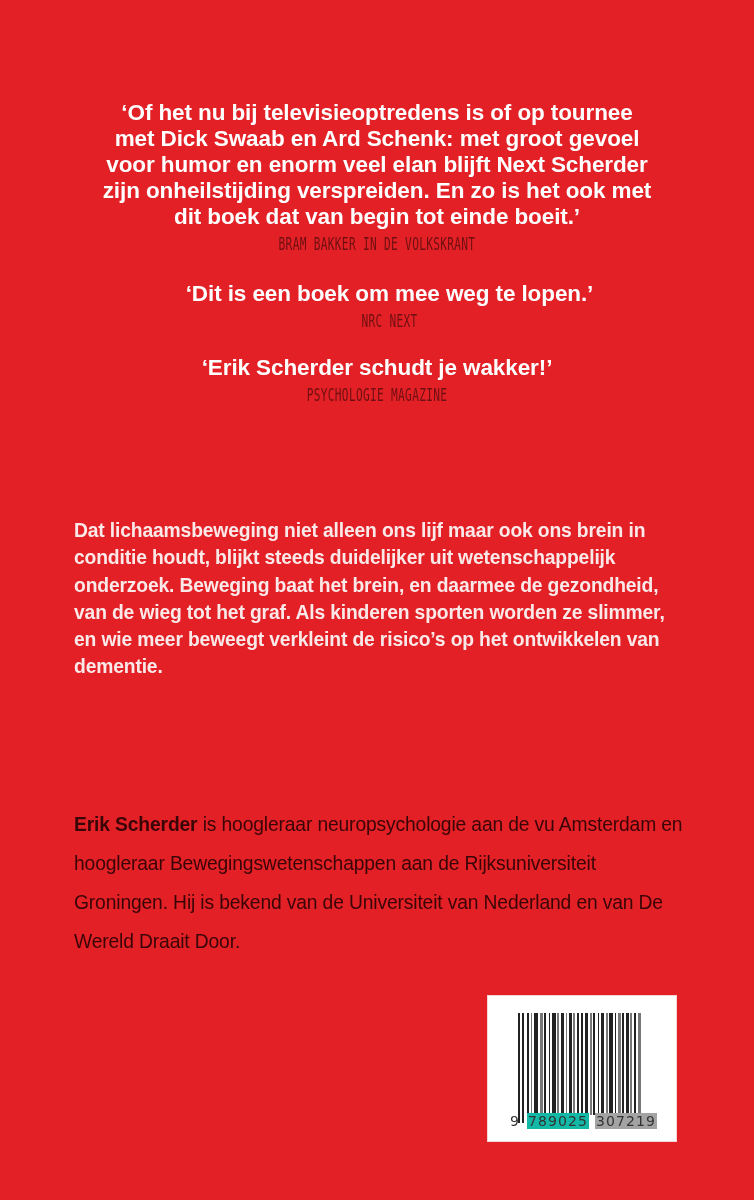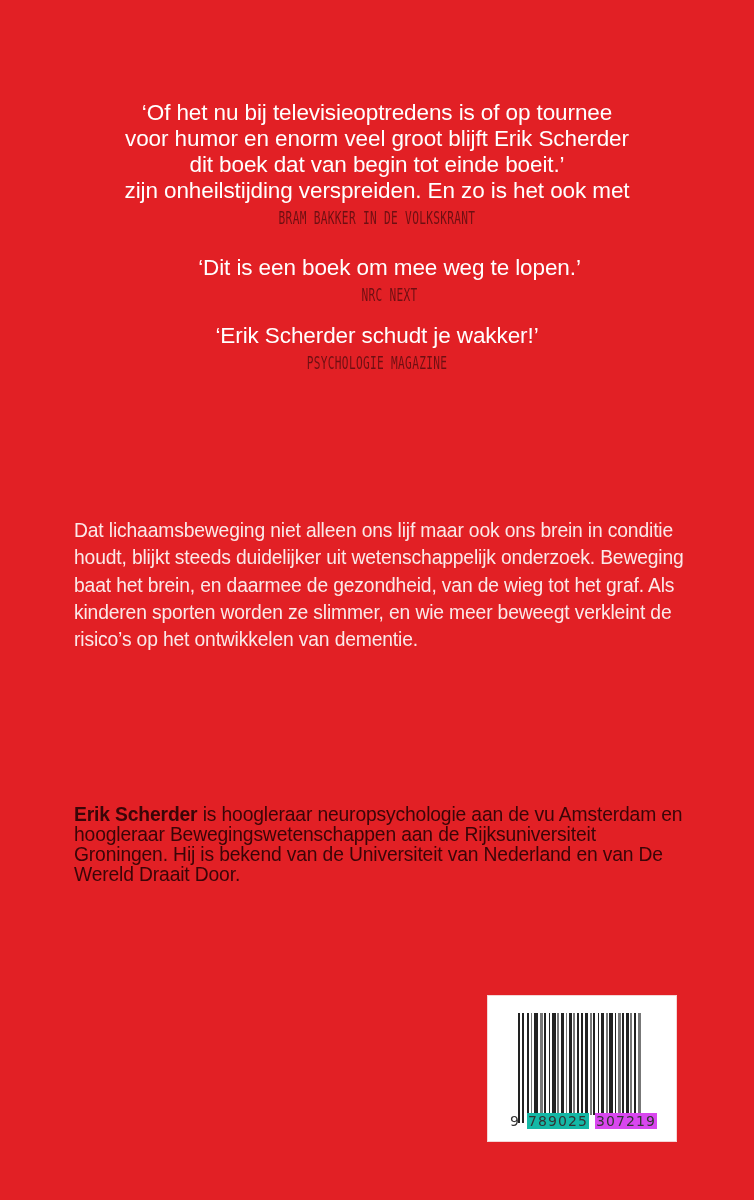--- a/index.html
+++ b/index.html
@@ -16,66 +16,67 @@
     }
     .quotes {
       position: absolute;
       left: 0;
       top: 100px;
       width: 754px;
       text-align: center;
     }
     .quote {
       color: #ffffff;
-      font-weight: normal;
+      font-weight: bold;
       font-size: 22.5px;
       line-height: 26px;
       margin: 0;
       letter-spacing: -0.1px;
     }
     .source {
       color: #5a0d0f;
       font-family: "DejaVu Sans Mono", monospace;
       font-size: 18px;
       letter-spacing: 0.5px;
       transform: scaleX(0.62);
       text-transform: uppercase;
       font-weight: normal;
       margin: 2px 0 0 0;
       line-height: 24px;
       opacity: 0.85;
     }
     .q1 { width: 620px; margin: 0 auto; }
     .block2 { margin-top: 25px; padding-left: 25px; }
-    .block3 { margin-top: 16px; }
+    .block3 { margin-top: 22px; }
 
     .body-text {
       position: absolute;
       left: 74px;
       top: 517px;
       width: 612px;
       color: #fbe9e9;
       font-size: 19.3px;
       line-height: 27.3px;
       letter-spacing: -0.15px;
     }
     .body-text p {
       margin: 0;
+      font-weight: bold;
     }
     .body-text .indent {
       text-indent: 24px;
     }
     .bio {
       position: absolute;
       left: 74px;
       top: 805px;
       width: 612px;
       color: #3a0507;
       font-size: 19.3px;
-      line-height: 20px;
+      line-height: 39px;
       letter-spacing: -0.15px;
       margin: 0;
     }
     .bio .name {
       font-weight: bold;
     }
 
     .barcode-box {
       position: absolute;
       left: 487px;
@@ -118,33 +119,34 @@
     }
     .barcode-digits .left {
       position: absolute;
       left: 39px;
       background: #14b8a6;
       padding: 0 1px;
     }
     .barcode-digits .right {
       position: absolute;
       left: 107px;
-      background: #d946ef;
+      background: #a3a3a3;
       padding: 0 1px;
     }
   </style>
 </head>
 <body>
 
 <div class="quotes">
   <div class="block1">
     <p class="quote q1">‘Of het nu bij televisieoptredens is of op tournee</p>
-    <p class="quote q1">voor humor en enorm veel groot blijft Erik Scherder</p>
+    <p class="quote q1">met Dick Swaab en Ard Schenk: met groot gevoel</p>
+    <p class="quote q1">voor humor en enorm veel elan blijft Next Scherder</p>
+    <p class="quote q1">zijn onheilstijding verspreiden. En zo is het ook met</p>
     <p class="quote q1">dit boek dat van begin tot einde boeit.’</p>
-    <p class="quote q1">zijn onheilstijding verspreiden. En zo is het ook met</p>
     <p class="source">Bram Bakker in de Volkskrant</p>
   </div>
   <div class="block2">
     <p class="quote">‘Dit is een boek om mee weg te lopen.’</p>
     <p class="source">NRC Next</p>
   </div>
   <div class="block3">
     <p class="quote">‘Erik Scherder schudt je wakker!’</p>
     <p class="source">Psychologie Magazine</p>
   </div>

